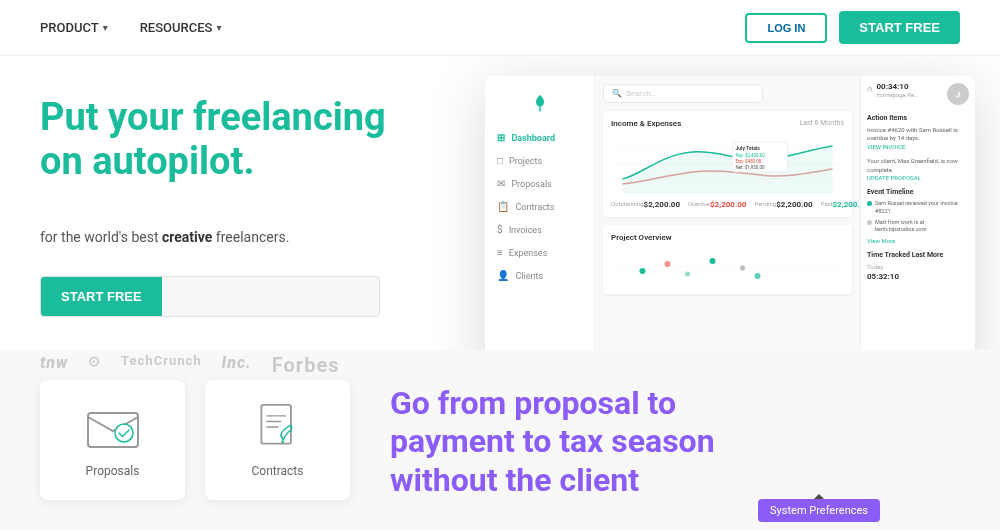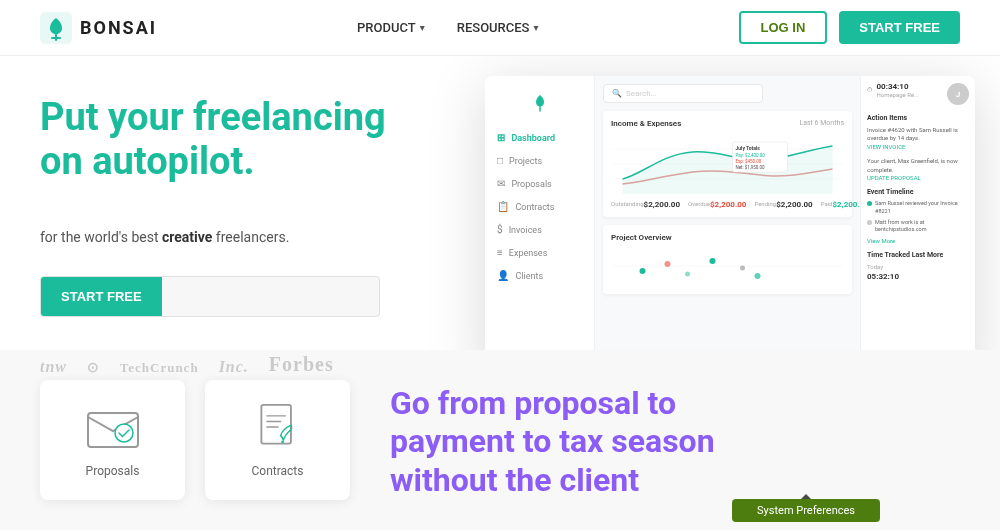--- a/index.html
+++ b/index.html
@@ -59,22 +59,22 @@
     }
     .nav-right {
       display: flex;
       align-items: center;
       gap: 12px;
     }
     .btn-login {
       padding: 7px 20px;
       border: 2px solid #1bbc9b;
       border-radius: 4px;
-      color: #4d7c0f;
-      font-size: 13px;
+      color: #0369a1;
+      font-size: 11px;
       font-weight: 600;
       background: transparent;
       cursor: pointer;
     }
     .btn-start-free-header {
       padding: 9px 20px;
       background: #1bbc9b;
       border: none;
       border-radius: 4px;
       color: #fff;
@@ -142,24 +142,23 @@
       color: #fff;
       font-size: 13px;
       font-weight: 700;
       cursor: pointer;
       white-space: nowrap;
     }
 
     
     .press-logos {
       display: flex;
-      align-items: flex-end;
+      align-items: flex-start;
       gap: 20px;
       opacity: 0.4;
-      font-family: Liberation Serif, serif;
     }
     .press-logo {
       font-size: 13px;
       font-weight: 700;
       color: #888;
       letter-spacing: 1px;
     }
     .press-logo.tnw { font-size: 16px; font-style: italic; font-weight: 900; }
     .press-logo.tc { font-size: 13px; }
     .press-logo.inc { font-style: italic; font-weight: 900; font-size: 16px; }
@@ -399,52 +398,43 @@
       font-weight: 700;
       color: #8b5cf6;
       line-height: 1.2;
     }
 
     
     .tooltip {
       position: absolute;
       bottom: 8px;
       right: 120px;
-      background: #4d7c0f;
+      background: #8b5cf6;
       color: #fff;
       font-size: 11px;
-      padding: 5px 25px;
+      padding: 5px 12px;
       border-radius: 4px;
       white-space: nowrap;
       z-index: 100;
     }
     .tooltip::before {
       content: '';
       position: absolute;
       top: -5px;
       left: 50%;
       transform: translateX(-50%);
       border-left: 5px solid transparent;
       border-right: 5px solid transparent;
       border-bottom: 5px solid #4a4a4a;
     }
   </style>
 </head>
 <body>
 
 <header class="header">
-  <div class="logo-area">
-    <svg class="logo-icon" viewBox="0 0 32 32" fill="none">
-      <rect width="32" height="32" rx="6" fill="#1bbc9b" opacity="0.1"></rect>
-      <path d="M16 6 C16 6 10 10 10 16 C10 20 13 22 16 22 C19 22 22 20 22 16 C22 10 16 6 16 6Z" fill="#1bbc9b"></path>
-      <path d="M16 22 L16 28" stroke="#1bbc9b" stroke-width="2" stroke-linecap="round"></path>
-      <path d="M12 26 L20 26" stroke="#1bbc9b" stroke-width="2" stroke-linecap="round"></path>
-    </svg>
-    <span class="logo-text">BONSAI</span>
-  </div>
 
   <nav class="nav-center">
     <div class="nav-item">
       <span>PRODUCT</span>
       <span class="chevron">▾</span>
     </div>
     <div class="nav-item">
       <span>RESOURCES</span>
       <span class="chevron">▾</span>
     </div>

